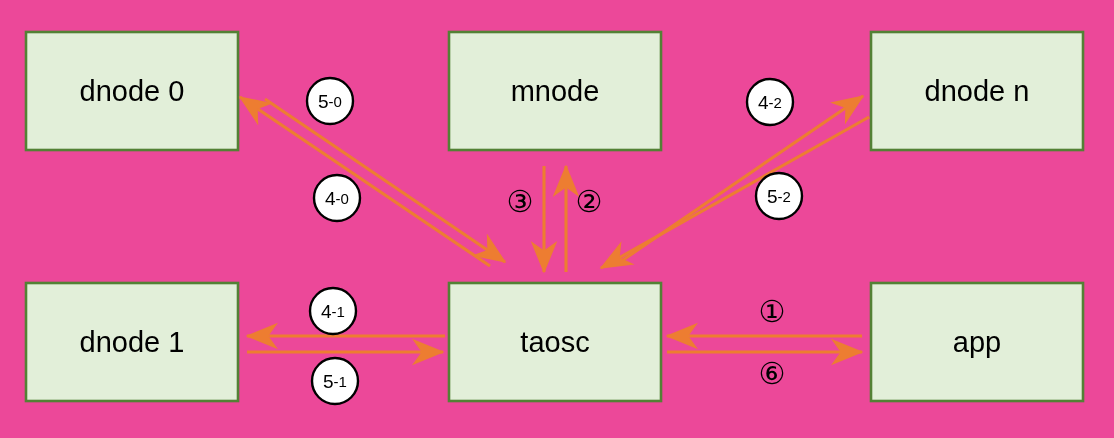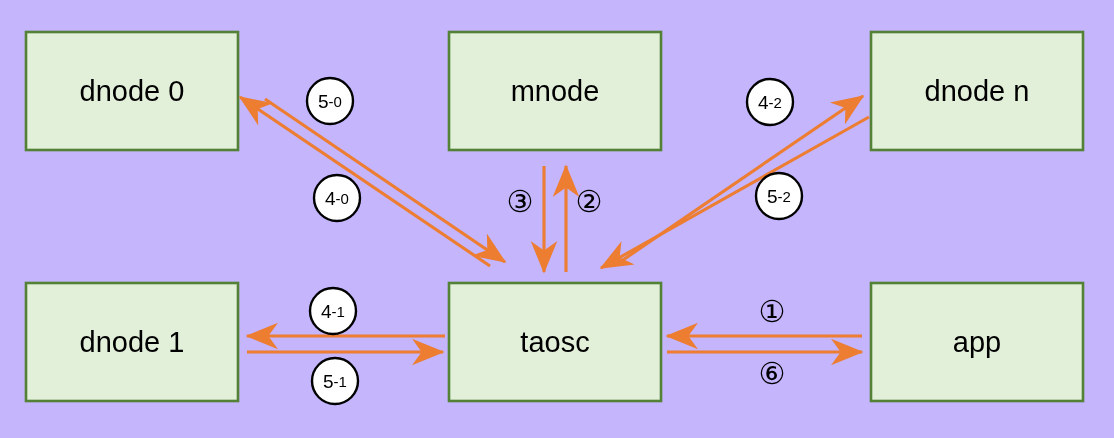--- a/index.html
+++ b/index.html
@@ -7,21 +7,21 @@
     padding: 0;
     background: #ffffff;
   }
   body {
     font-family: "Liberation Sans", sans-serif;
   }
   #diagram-root {
     position: relative;
     width: 1114px;
     height: 438px;
-    background: #c4b5fd;
+    background: #ec4899;
     overflow: hidden;
   }
   svg.canvas {
     position: absolute;
     left: 0;
     top: 0;
     width: 1114px;
     height: 438px;
     display: block;
   }

